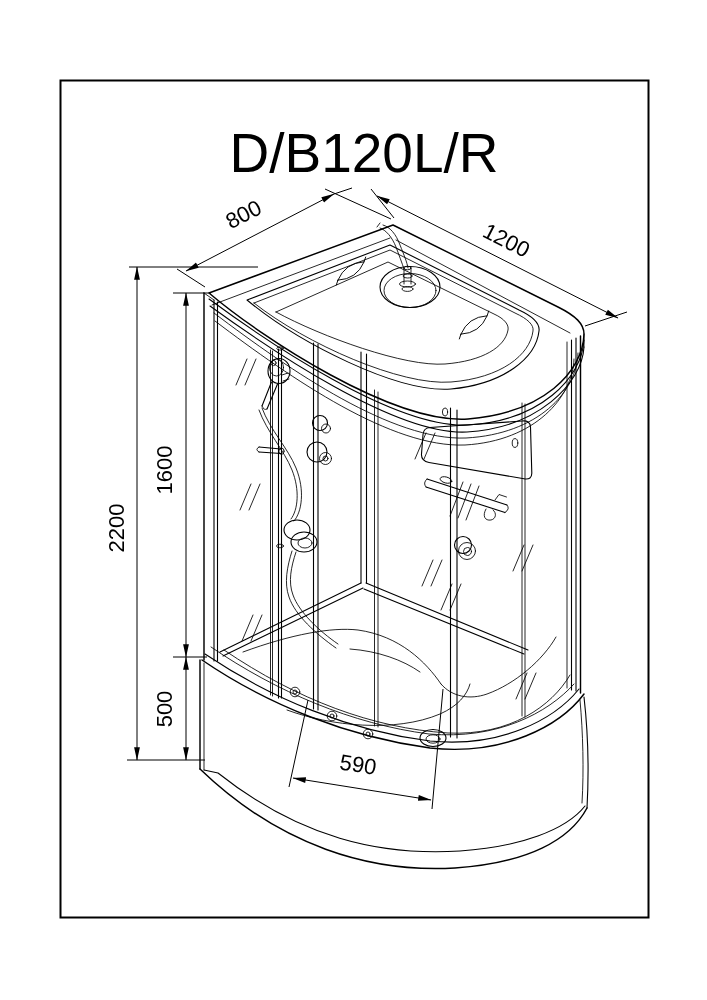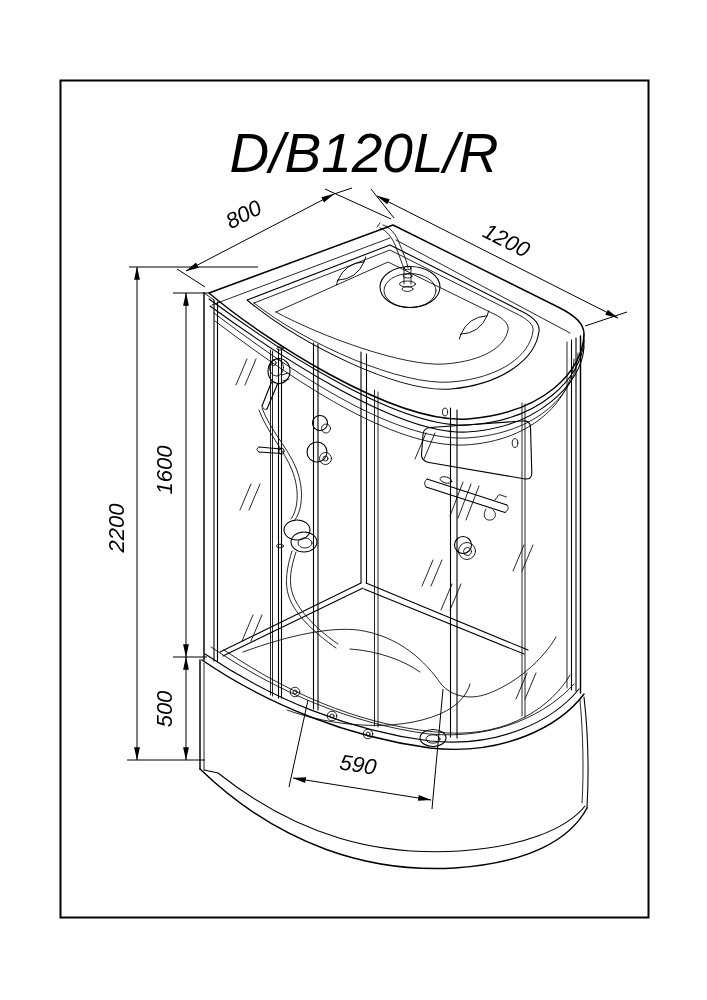--- a/index.html
+++ b/index.html
@@ -9,21 +9,20 @@
     width: 707px;
     height: 1000px;
     font-family: "Liberation Sans", sans-serif;
   }
   .stage {
     position: relative;
     width: 707px;
     height: 1000px;
     background: #ffffff;
     overflow: hidden;
-    font-style: italic;
   }
   svg { display: block; }
   .ln   { fill: none; stroke: #000; stroke-width: 1.1; stroke-linecap: round; stroke-linejoin: round; }
   .ln-heavy { fill: none; stroke: #000; stroke-width: 1.45; stroke-linecap: round; stroke-linejoin: round; }
   .ln-fine  { fill: none; stroke: #000; stroke-width: 0.85; stroke-linecap: round; stroke-linejoin: round; }
   .dim-ln   { fill: none; stroke: #000; stroke-width: 1; stroke-linecap: butt; }
   .page-border { fill: none; stroke: #000; stroke-width: 2; }
   .title-txt {
     font-family: "Liberation Sans", sans-serif;
     font-size: 55px;

